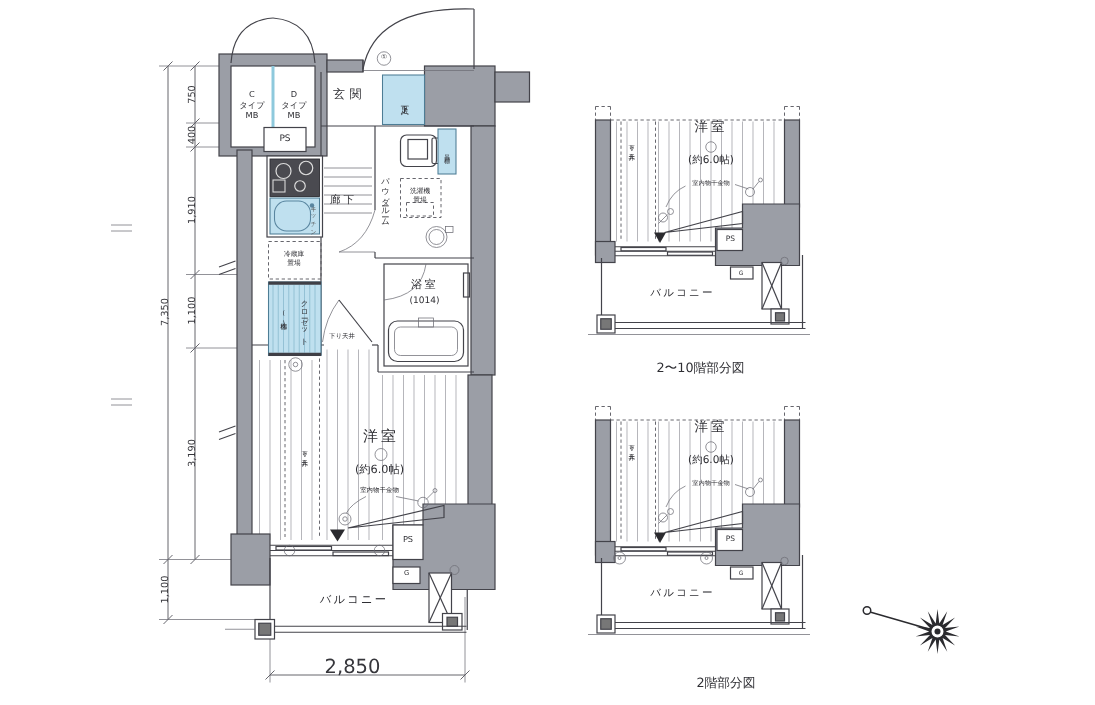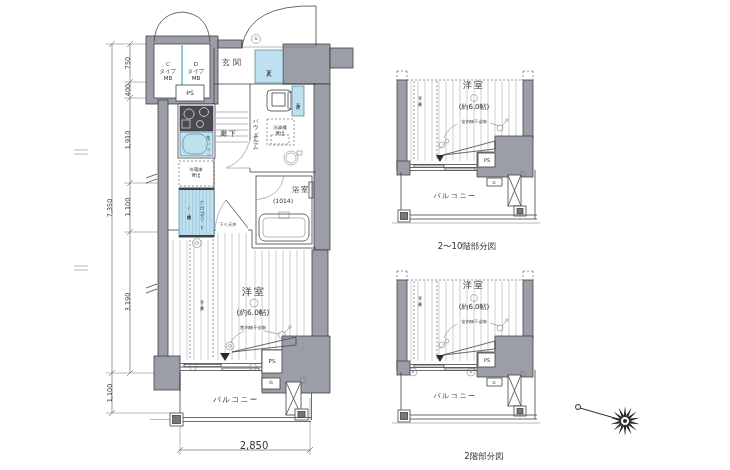--- a/index.html
+++ b/index.html
@@ -398,39 +398,39 @@
   <span>置場</span>
 </div>
 <div class="lbl vert" style="left:189px;top:212px;font-size:4.2px;">(枕棚)</div>
 <div class="lbl vert" style="left:202px;top:212px;font-size:5px;">クローゼット</div>
 <div class="lbl vert" style="left:256px;top:131px;font-size:5.5px;">パウダールーム</div>
 <div class="lbl vert" style="left:298px;top:101px;font-size:4px;">吊戸棚</div>
 <div class="lbl col" style="left:280px;top:131px;font-size:4.5px;">
   <span>洗濯機</span>
   <span>置場</span>
 </div>
-<div class="lbl" style="left:283px;top:190px;font-size:7.5px;letter-spacing:1.5px;margin-left:18px;">浴室</div>
+<div class="lbl" style="left:283px;top:190px;font-size:7.5px;letter-spacing:1.5px;">浴室</div>
 <div class="lbl" style="left:283px;top:201px;font-size:6px;">(1014)</div>
 <div class="lbl" style="left:228px;top:225px;font-size:4.3px;">下り天井</div>
 <div class="lbl vert" style="left:202px;top:300px;font-size:4.3px;">下り天井</div>
 <div class="lbl" style="left:254px;top:292px;font-size:10px;letter-spacing:2px;">洋室</div>
 <div class="lbl" style="left:253px;top:313px;font-size:7.5px;">(約6.0帖)</div>
 <div class="lbl" style="left:253px;top:328px;font-size:4.3px;">室内物干金物</div>
 <div class="lbl" style="left:272px;top:361px;font-size:5.5px;">PS</div>
 <div class="lbl" style="left:271px;top:383px;font-size:4.5px;">G</div>
 <div class="lbl" style="left:236px;top:400px;font-size:7.5px;letter-spacing:1.5px;">バルコニー</div>
 
 <div class="dimv" style="left:110px;top:208px;">7,350</div>
 <div class="dimv" style="left:128px;top:63px;">750</div>
 <div class="dimv" style="left:128px;top:90px;">400</div>
 <div class="dimv" style="left:128px;top:140px;">1,910</div>
 <div class="dimv" style="left:128px;top:207px;">1,100</div>
 <div class="dimv" style="left:128px;top:302px;">3,190</div>
 <div class="dimv" style="left:110px;top:393px;">1,100</div>
-<div class="lbl" style="left:254px;top:446px;font-size:10px;color:#36363b;">2,850</div>
+<div class="lbl" style="left:235px;top:446px;font-size:13px;color:#36363b;">2,850</div>
 
 <div class="lbl vert" style="left:420px;top:96px;font-size:4.3px;">下り天井</div>
 <div class="lbl" style="left:474px;top:86px;font-size:9px;letter-spacing:2px;">洋室</div>
 <div class="lbl" style="left:474px;top:107px;font-size:7px;">(約6.0帖)</div>
 <div class="lbl" style="left:474px;top:122px;font-size:4.2px;">室内物干金物</div>
 <div class="lbl" style="left:487px;top:160px;font-size:5px;">PS</div>
 <div class="lbl" style="left:494px;top:182px;font-size:4px;">G</div>
 <div class="lbl" style="left:455px;top:196px;font-size:7px;letter-spacing:1.5px;">バルコニー</div>
 <div class="lbl" style="left:467px;top:246px;font-size:8.5px;">2〜10階部分図</div>
 

